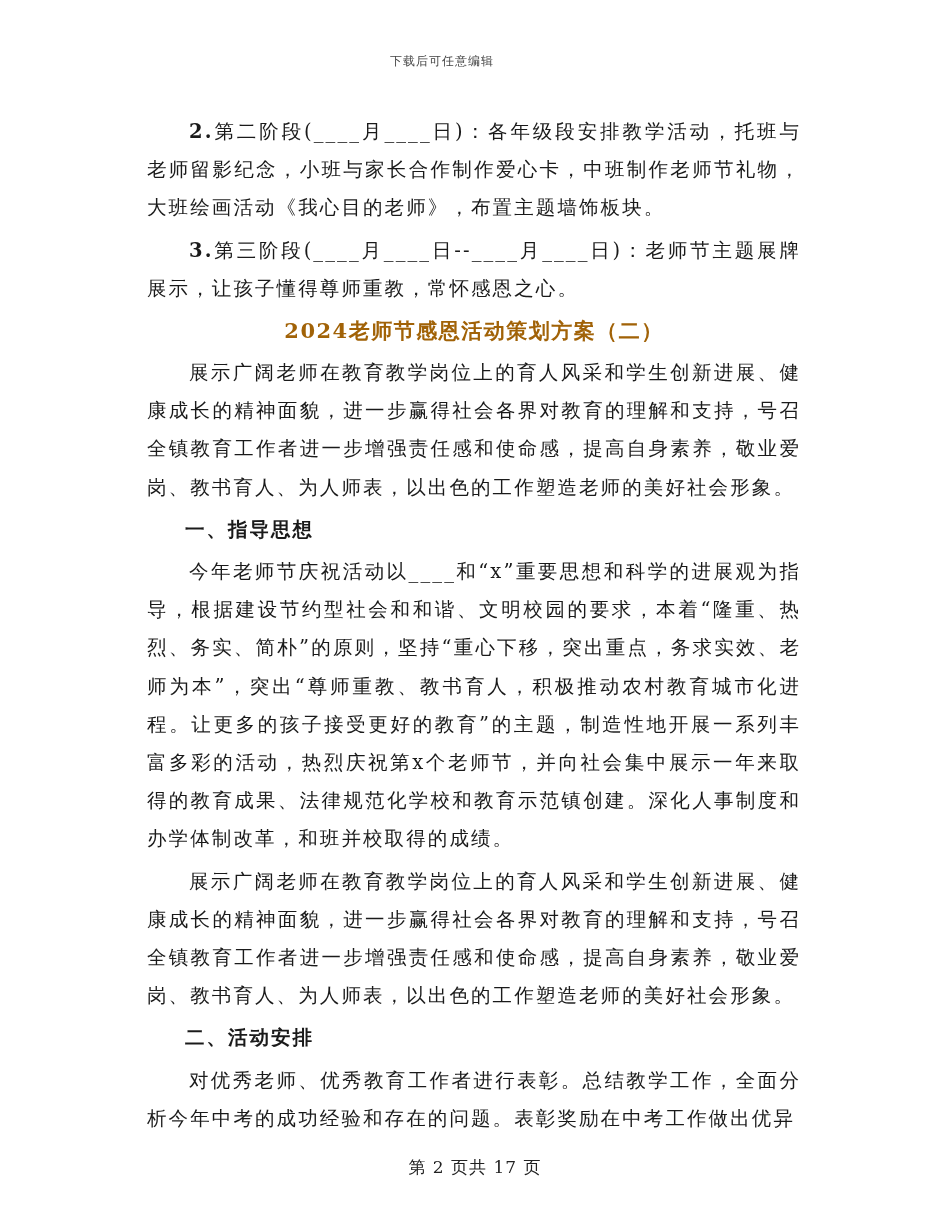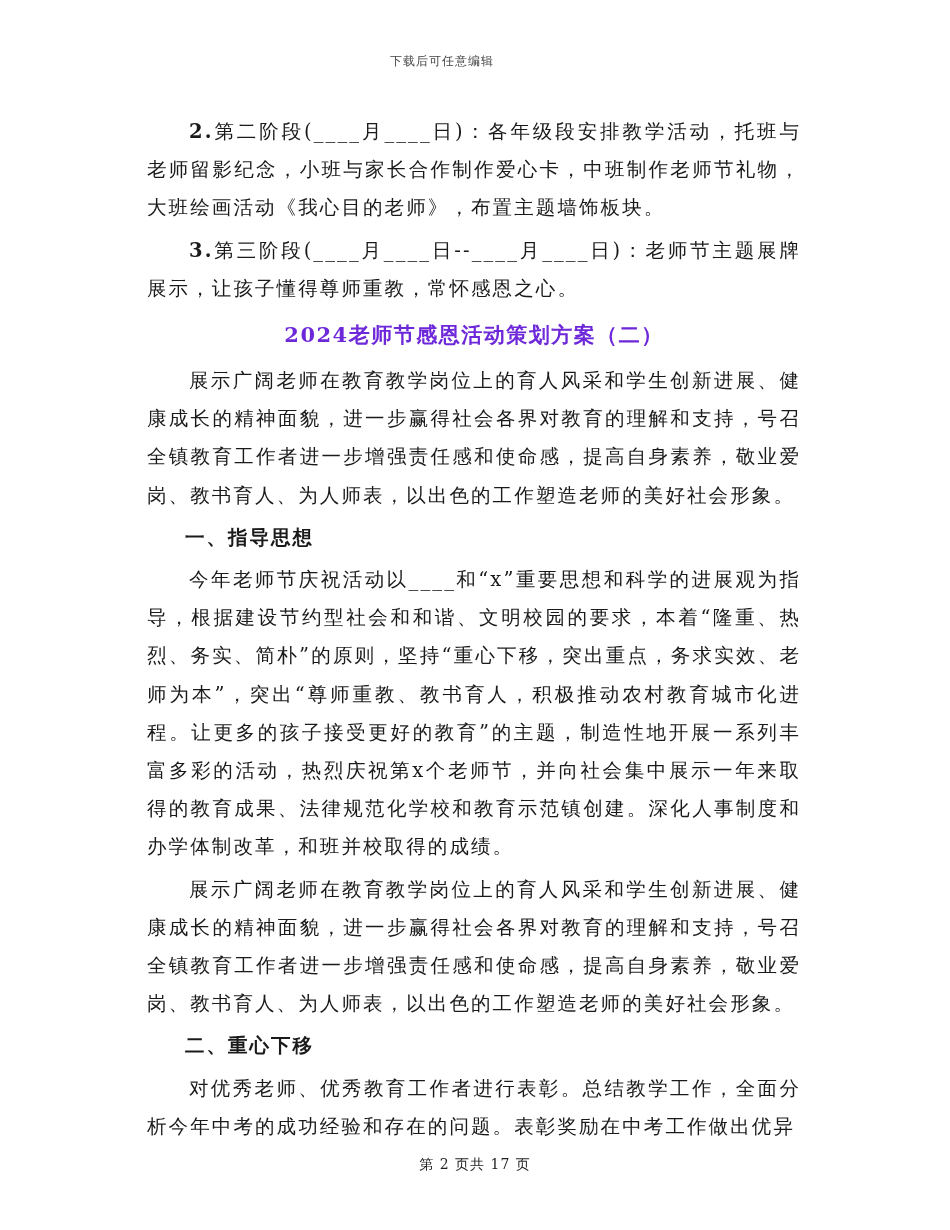--- a/index.html
+++ b/index.html
@@ -44,40 +44,40 @@
     text-indent: 42px;
   }
   .num {
     font-weight: bold;
     font-family: "DejaVu Serif", serif;
   }
   .title {
     font-size: 21px;
     line-height: 38px;
     text-align: center;
-    color: #6d28d9;
+    color: #a16207;
     font-weight: bold;
     letter-spacing: 1.5px;
-    margin: 8px;
+    margin: 0;
   }
   .heading {
     font-size: 19.5px;
     line-height: 38.2px;
     font-weight: bold;
     letter-spacing: 2px;
     text-indent: 42px;
     margin: 0;
   }
   .page-footer {
     position: absolute;
     top: 1156px;
     left: 0;
     width: 950px;
     text-align: center;
-    font-size: 14px;
+    font-size: 17px;
     color: #222222;
     letter-spacing: 1px;
   }
 </style>
 </head>
 <body>
 
 <div class="page-header">下载后可任意编辑</div>
 
 <div class="content">
@@ -88,19 +88,19 @@
   <p class="title">2024老师节感恩活动策划方案（二）</p>
 
   <p class="p indent">展示广阔老师在教育教学岗位上的育人风采和学生创新进展、健康成长的精神面貌，进一步赢得社会各界对教育的理解和支持，号召全镇教育工作者进一步增强责任感和使命感，提高自身素养，敬业爱岗、教书育人、为人师表，以出色的工作塑造老师的美好社会形象。</p>
 
   <p class="heading">一、指导思想</p>
 
   <p class="p indent">今年老师节庆祝活动以____和“x”重要思想和科学的进展观为指导，根据建设节约型社会和和谐、文明校园的要求，本着“隆重、热烈、务实、简朴”的原则，坚持“重心下移，突出重点，务求实效、老师为本”，突出“尊师重教、教书育人，积极推动农村教育城市化进程。让更多的孩子接受更好的教育”的主题，制造性地开展一系列丰富多彩的活动，热烈庆祝第x个老师节，并向社会集中展示一年来取得的教育成果、法律规范化学校和教育示范镇创建。深化人事制度和办学体制改革，和班并校取得的成绩。</p>
 
   <p class="p indent">展示广阔老师在教育教学岗位上的育人风采和学生创新进展、健康成长的精神面貌，进一步赢得社会各界对教育的理解和支持，号召全镇教育工作者进一步增强责任感和使命感，提高自身素养，敬业爱岗、教书育人、为人师表，以出色的工作塑造老师的美好社会形象。</p>
 
-  <p class="heading">二、重心下移</p>
+  <p class="heading">二、活动安排</p>
 
 
   <p class="p indent">对优秀老师、优秀教育工作者进行表彰。总结教学工作，全面分析今年中考的成功经验和存在的问题。表彰奖励在中考工作做出优异</p>
 </div>
 
 <div class="page-footer">第 2 页共 17 页</div>
 
 </body></html>

